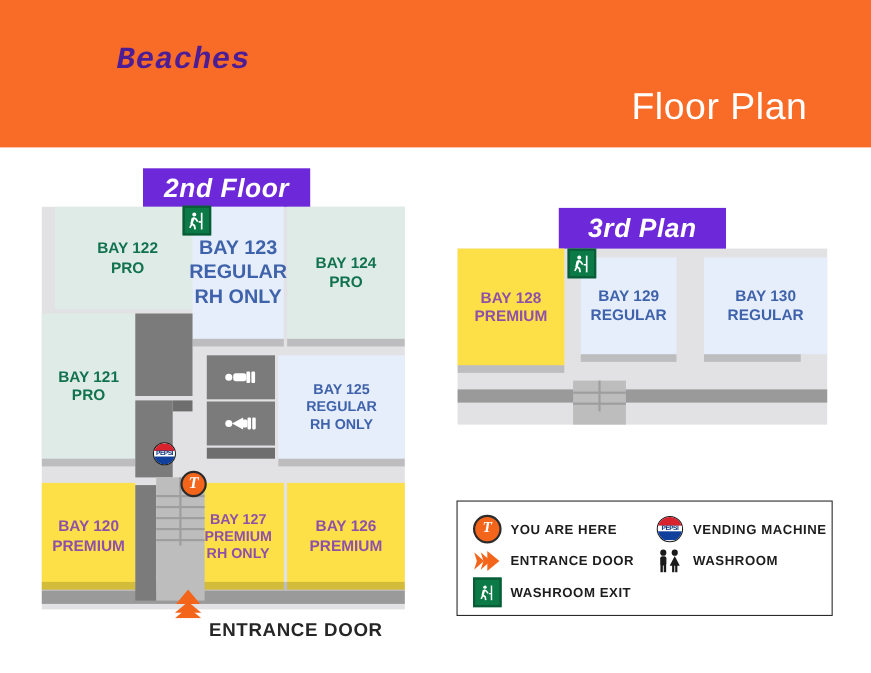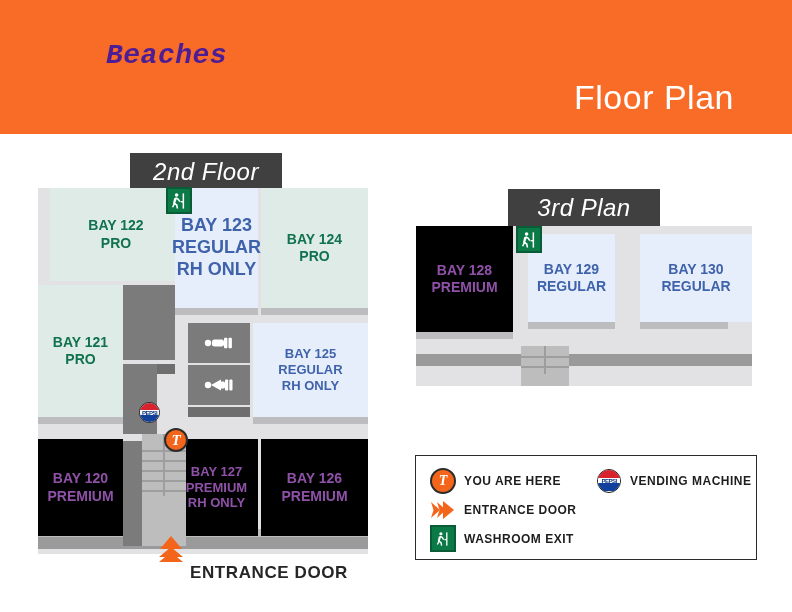--- a/index.html
+++ b/index.html
@@ -33,43 +33,43 @@
   .header-title{
     position:absolute;right:58px;top:66px;
     font-size:34px;color:#ffffff;font-weight:400;
     letter-spacing:0.5px;
     margin-top:12px;
   }
 
   
   .floor-badge{
     position:absolute;
-    background:#404040;color:#ffffff;
-    font-style:italic;font-weight:400;font-size:24px;
+    background:#6d28d9;color:#ffffff;
+    font-style:italic;font-weight:700;font-size:24px;
     text-align:center;line-height:38px;height:38px;
     letter-spacing:0.5px;
   }
   #badge-2nd{left:130px;top:153px;width:152px;}
   #badge-3rd{left:508px;top:189px;width:152px;}
 
   
   .plan{position:absolute;}
   .plan div{position:absolute;box-sizing:border-box;}
 
   
   .slab{background:#e2e1e4;}
   
   .bay{
     display:flex;align-items:center;justify-content:center;
     text-align:center;font-weight:700;line-height:1.22;
     white-space:pre-line;
   }
   .bay.pro{background:#dfebe7;color:#11724f;}
   .bay.regular{background:#e7eefb;color:#3f63ab;}
-  .bay.premium{background:#000000;color:#8f51a8;}
+  .bay.premium{background:#fde047;color:#8f51a8;}
 
   
   .teeline{background:rgba(0,0,0,0.16);}
   
   .dark{background:#7b7b7b;}
   .darker{background:#6e6e6e;}
   .wall{background:#9a9a9a;}
   .stair{background:#bdbdbd;}
   .stair-step{background:#9e9e9e;height:2px;}
   .stair-mid{background:#9e9e9e;width:2px;}
@@ -334,16 +334,33 @@
         <span class="legend-ico">
           <span class="pepsi" style="position:relative;display:inline-block;width:22px;height:22px;">
             <span class="p-top"></span>
             <span class="p-mid">PEPSI</span>
             <span class="p-bot"></span>
           </span>
         </span>
         <span class="legend-label">VENDING MACHINE</span>
       </div>
 
+      <div class="legend-row">
+        <span class="legend-ico">
+          <svg width="24" height="22" viewBox="0 0 24 22">
+            <g fill="#1a1a1a">
+              <circle cx="6" cy="3.4" r="2.8"></circle>
+              <rect x="3.2" y="6.6" width="5.6" height="8.6" rx="2"></rect>
+              <rect x="3.4" y="13.6" width="2.2" height="7.6"></rect>
+              <rect x="6.4" y="13.6" width="2.2" height="7.6"></rect>
+              <circle cx="16.4" cy="3.4" r="2.8"></circle>
+              <path d="M16.4 6.4 L21 15.4 L11.8 15.4 Z"></path>
+              <rect x="14" y="14.6" width="2" height="6.6"></rect>
+              <rect x="16.8" y="14.6" width="2" height="6.6"></rect>
+            </g>
+          </svg>
+        </span>
+        <span class="legend-label">WASHROOM</span>
+      </div>
     </div>
   </div>
 
 </div>
 
 </body></html>

